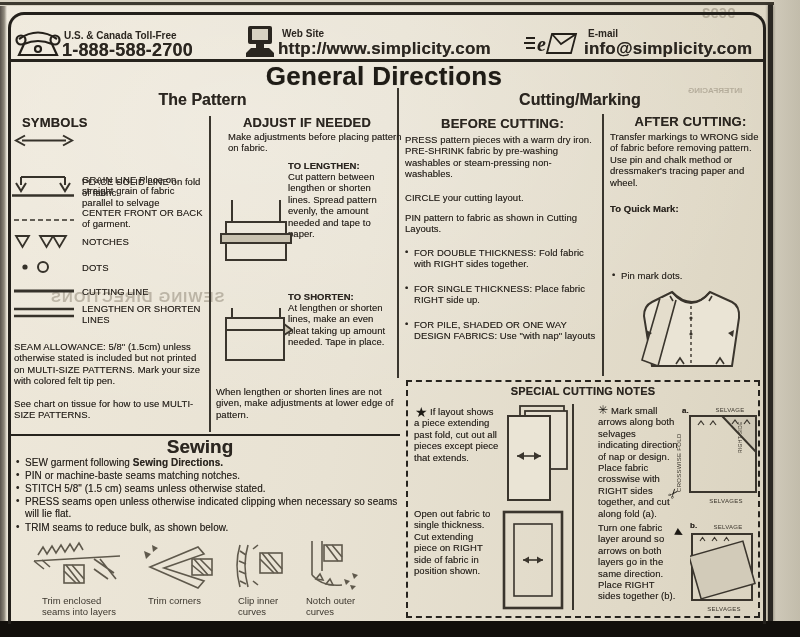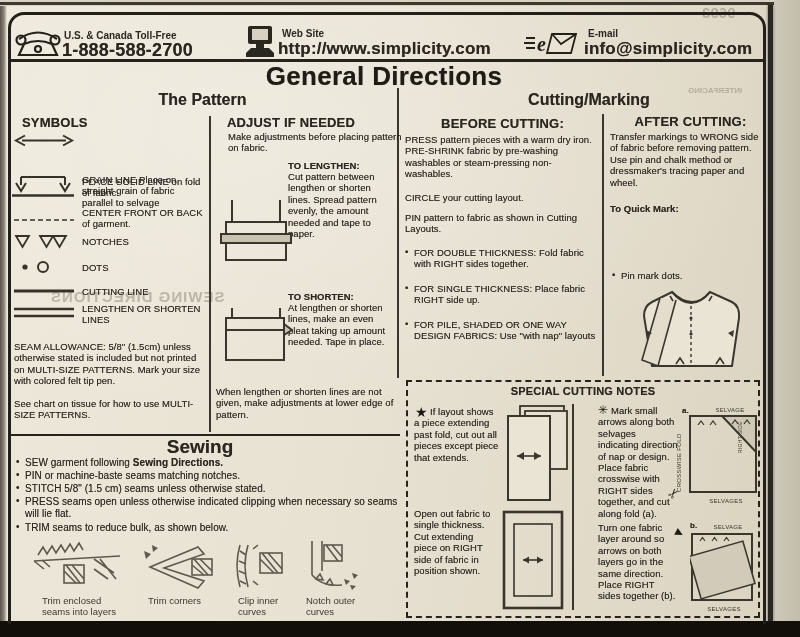--- a/index.html
+++ b/index.html
@@ -104,21 +104,21 @@
     </svg>
   </div>
   <div class="hdr-label" style="left:588px;top:28px;">E-mail</div>
   <div class="hdr-big" style="left:584px;top:39px;">info@simplicity.com</div>
 
   <div class="hline" style="left:8px;top:59px;width:755px;"></div>
 
   <div id="page-title">General Directions</div>
 
   <div class="sect-head" style="left:10px;top:91px;width:385px;">The Pattern</div>
-  <div class="sect-head" style="left:400px;top:91px;width:360px;margin-left:9px;">Cutting/Marking</div>
+  <div class="sect-head" style="left:400px;top:91px;width:360px;">Cutting/Marking</div>
 
   <div class="vline" style="left:397px;top:88px;height:290px;"></div>
   <div class="vline" style="left:209px;top:116px;height:316px;width:1.5px;"></div>
   <div class="vline" style="left:602px;top:114px;height:262px;width:1.5px;"></div>
 
   <div class="subhead" style="left:22px;top:115px;">SYMBOLS</div>
 
   <div class="abs" style="left:12px;top:134px;">
     <svg width="64" height="13" viewBox="0 0 64 13">
         <g stroke="#36322a" fill="none" stroke-width="2">
@@ -182,21 +182,21 @@
       <path d="M2,3 h60"></path>
           <path d="M2,10 h60"></path>
     </g>
       </svg>
   </div>
   <div class="t" style="left:82px;top:303px;width:124px;">LENGTHEN OR SHORTEN LINES</div>
 
   <div class="t" style="left:14px;top:341px;width:188px;">SEAM ALLOWANCE: 5/8" (1.5cm) unless otherwise stated is included but not printed on MULTI-SIZE PATTERNS. Mark your size with colored felt tip pen.</div>
   <div class="t" style="left:14px;top:398px;width:188px;">See chart on tissue for how to use MULTI-SIZE PATTERNS.</div>
 
-  <div class="subhead" style="left:216px;top:115px;width:150px;text-align:center;">ADJUST IF NEEDED</div>
+  <div class="subhead" style="left:232px;top:115px;width:150px;text-align:center;">ADJUST IF NEEDED</div>
   <div class="t" style="left:208px;top:131px;width:176px;margin-left:20px;">Make adjustments before placing pattern on fabric.</div>
 
   <div class="t bold" style="left:288px;top:160px;width:104px;">TO LENGTHEN:</div>
   <div class="t" style="left:288px;top:171px;width:104px;">Cut pattern between lengthen or shorten lines. Spread pattern evenly, the amount needed and tape to paper.</div>
   <div class="abs" style="left:219px;top:198px;">
     <svg width="74" height="66" viewBox="0 0 74 66">
         <g stroke="#3a352d" fill="none" stroke-width="2">
       <path d="M13,2 v22 M61,2 v22"></path>
       <rect x="7" y="24" width="60" height="12"></rect>
       <rect x="2" y="36" width="70" height="9" fill="#c9c2b0"></rect>

